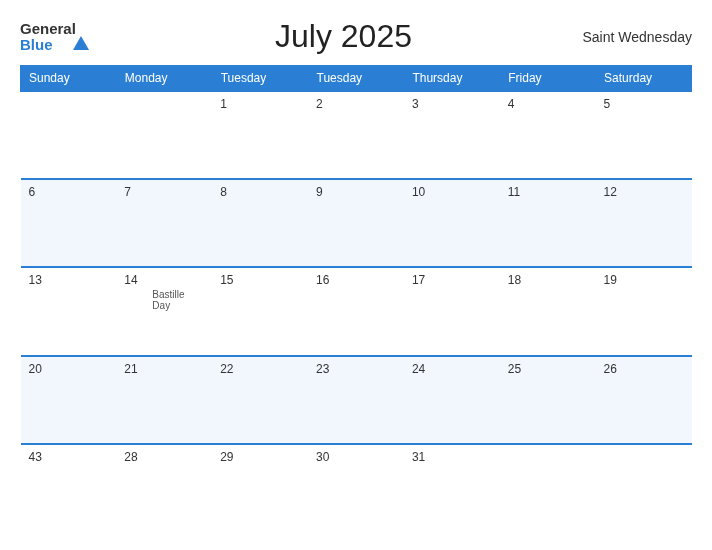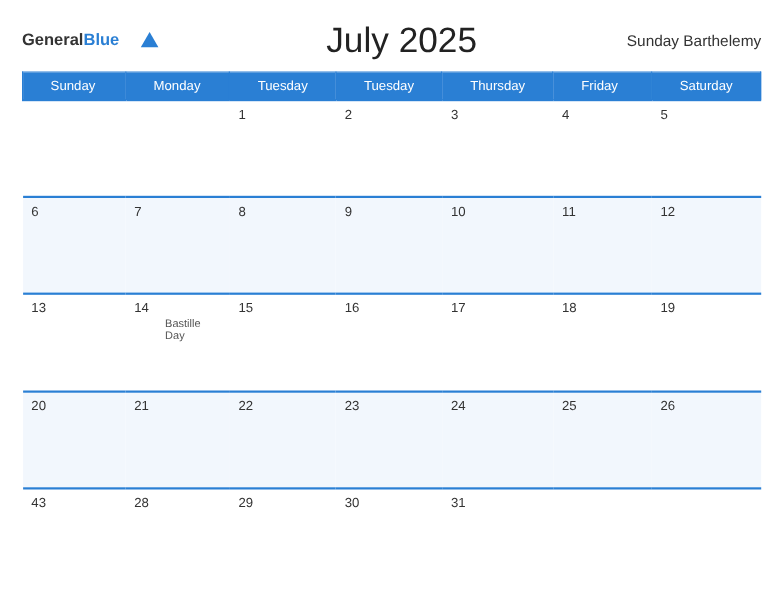--- a/index.html
+++ b/index.html
@@ -17,21 +17,21 @@
     .header {
       width: 100%;
       display: flex;
       align-items: center;
       justify-content: space-between;
       margin-bottom: 10px;
     }
 
     .logo {
       display: flex;
-      flex-direction: row;
+      flex-direction: column;
       align-items: flex-start;
     }
 
     .logo-general {
       font-size: 15px;
       font-weight: bold;
       color: #333;
       line-height: 1;
     }
 
@@ -76,21 +76,21 @@
       width: 100%;
       border-collapse: collapse;
       flex: 1;
     }
 
     .calendar thead tr th {
       background: #2a7fd4;
       color: #fff;
       font-size: 12px;
       font-weight: normal;
-      padding: 5px 25px;
+      padding: 5px 8px;
       text-align: left;
       border: 1px solid #2a7fd4;
     }
 
     .calendar tbody tr {
       height: 72px;
     }
 
     .calendar tbody tr td {
       border-top: 2px solid #2a7fd4;
@@ -130,21 +130,21 @@
   <div class="logo">
     <span class="logo-general">General</span>
     <div class="logo-blue">
       <span class="logo-blue-text">Blue</span>
       <div class="logo-triangle"></div>
     </div>
   </div>
 
   <h1 class="title">July 2025</h1>
 
-  <div class="region">Sunday Barthelemy</div>
+  <div class="region">Saint Wednesday</div>
 </div>
 
 <table class="calendar">
   <thead>
     <tr>
     <th>Sunday</th>
         <th>Monday</th>
         <th>Tuesday</th>
         <th>Tuesday</th>
         <th>Thursday</th>

